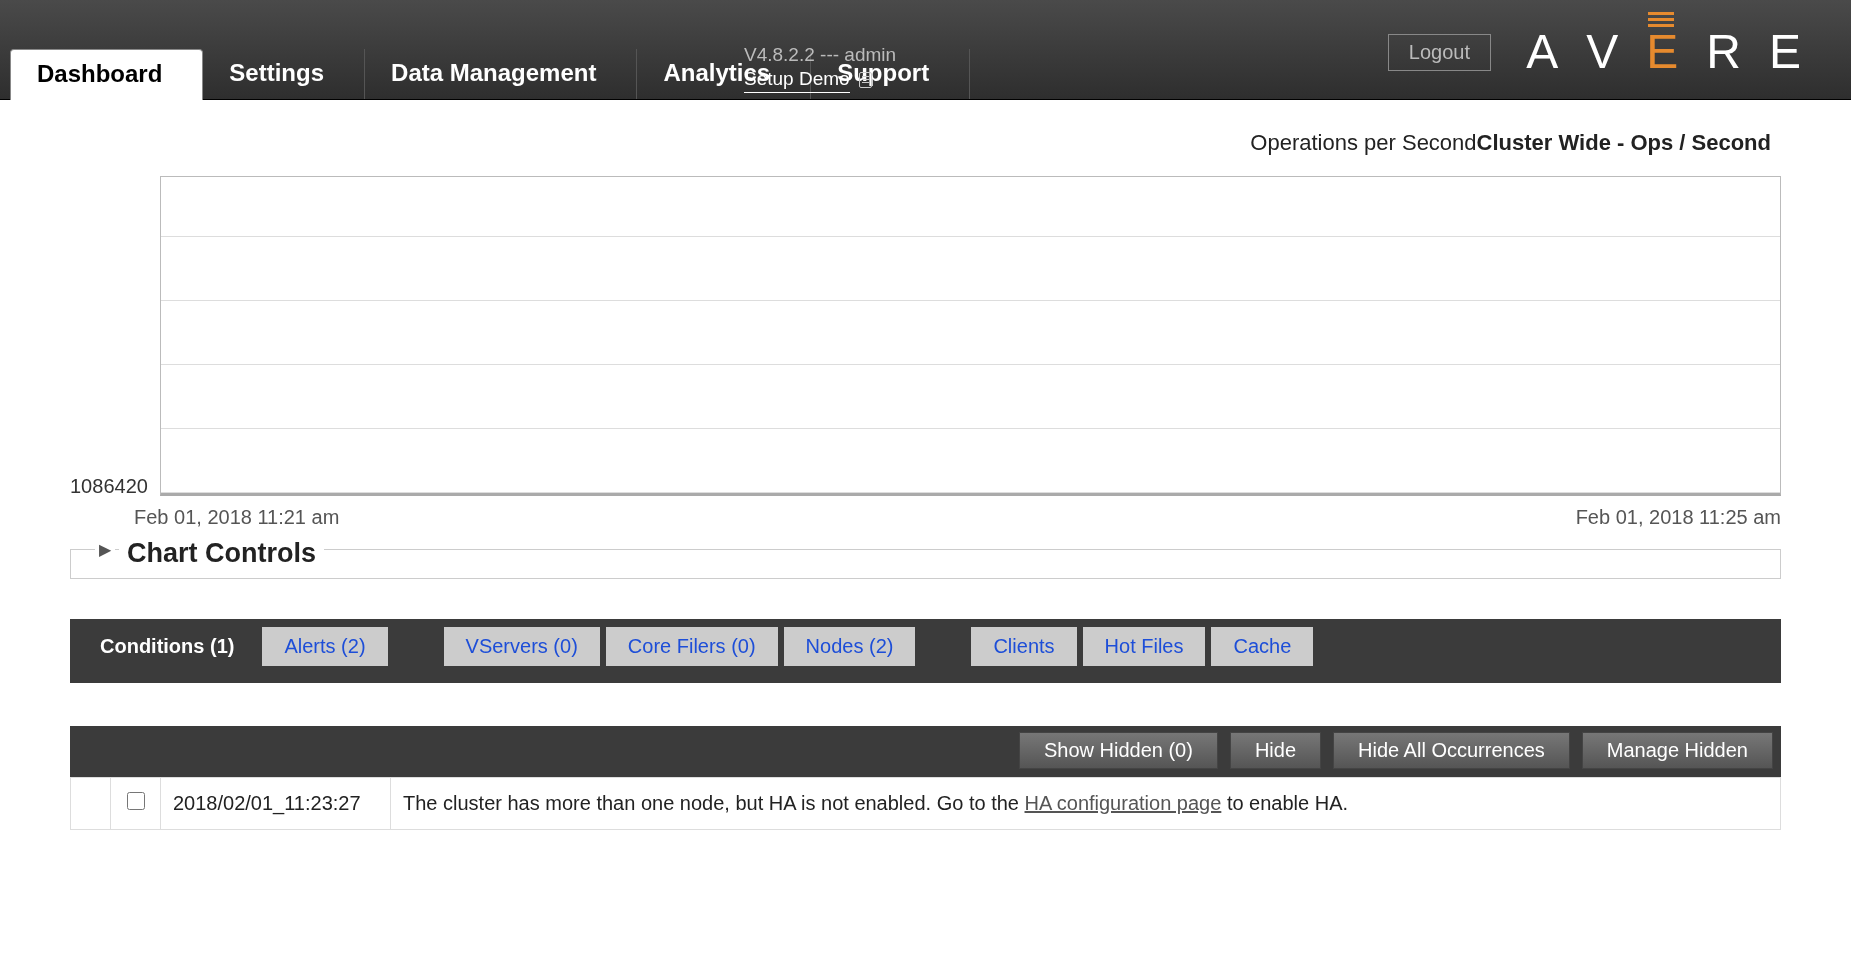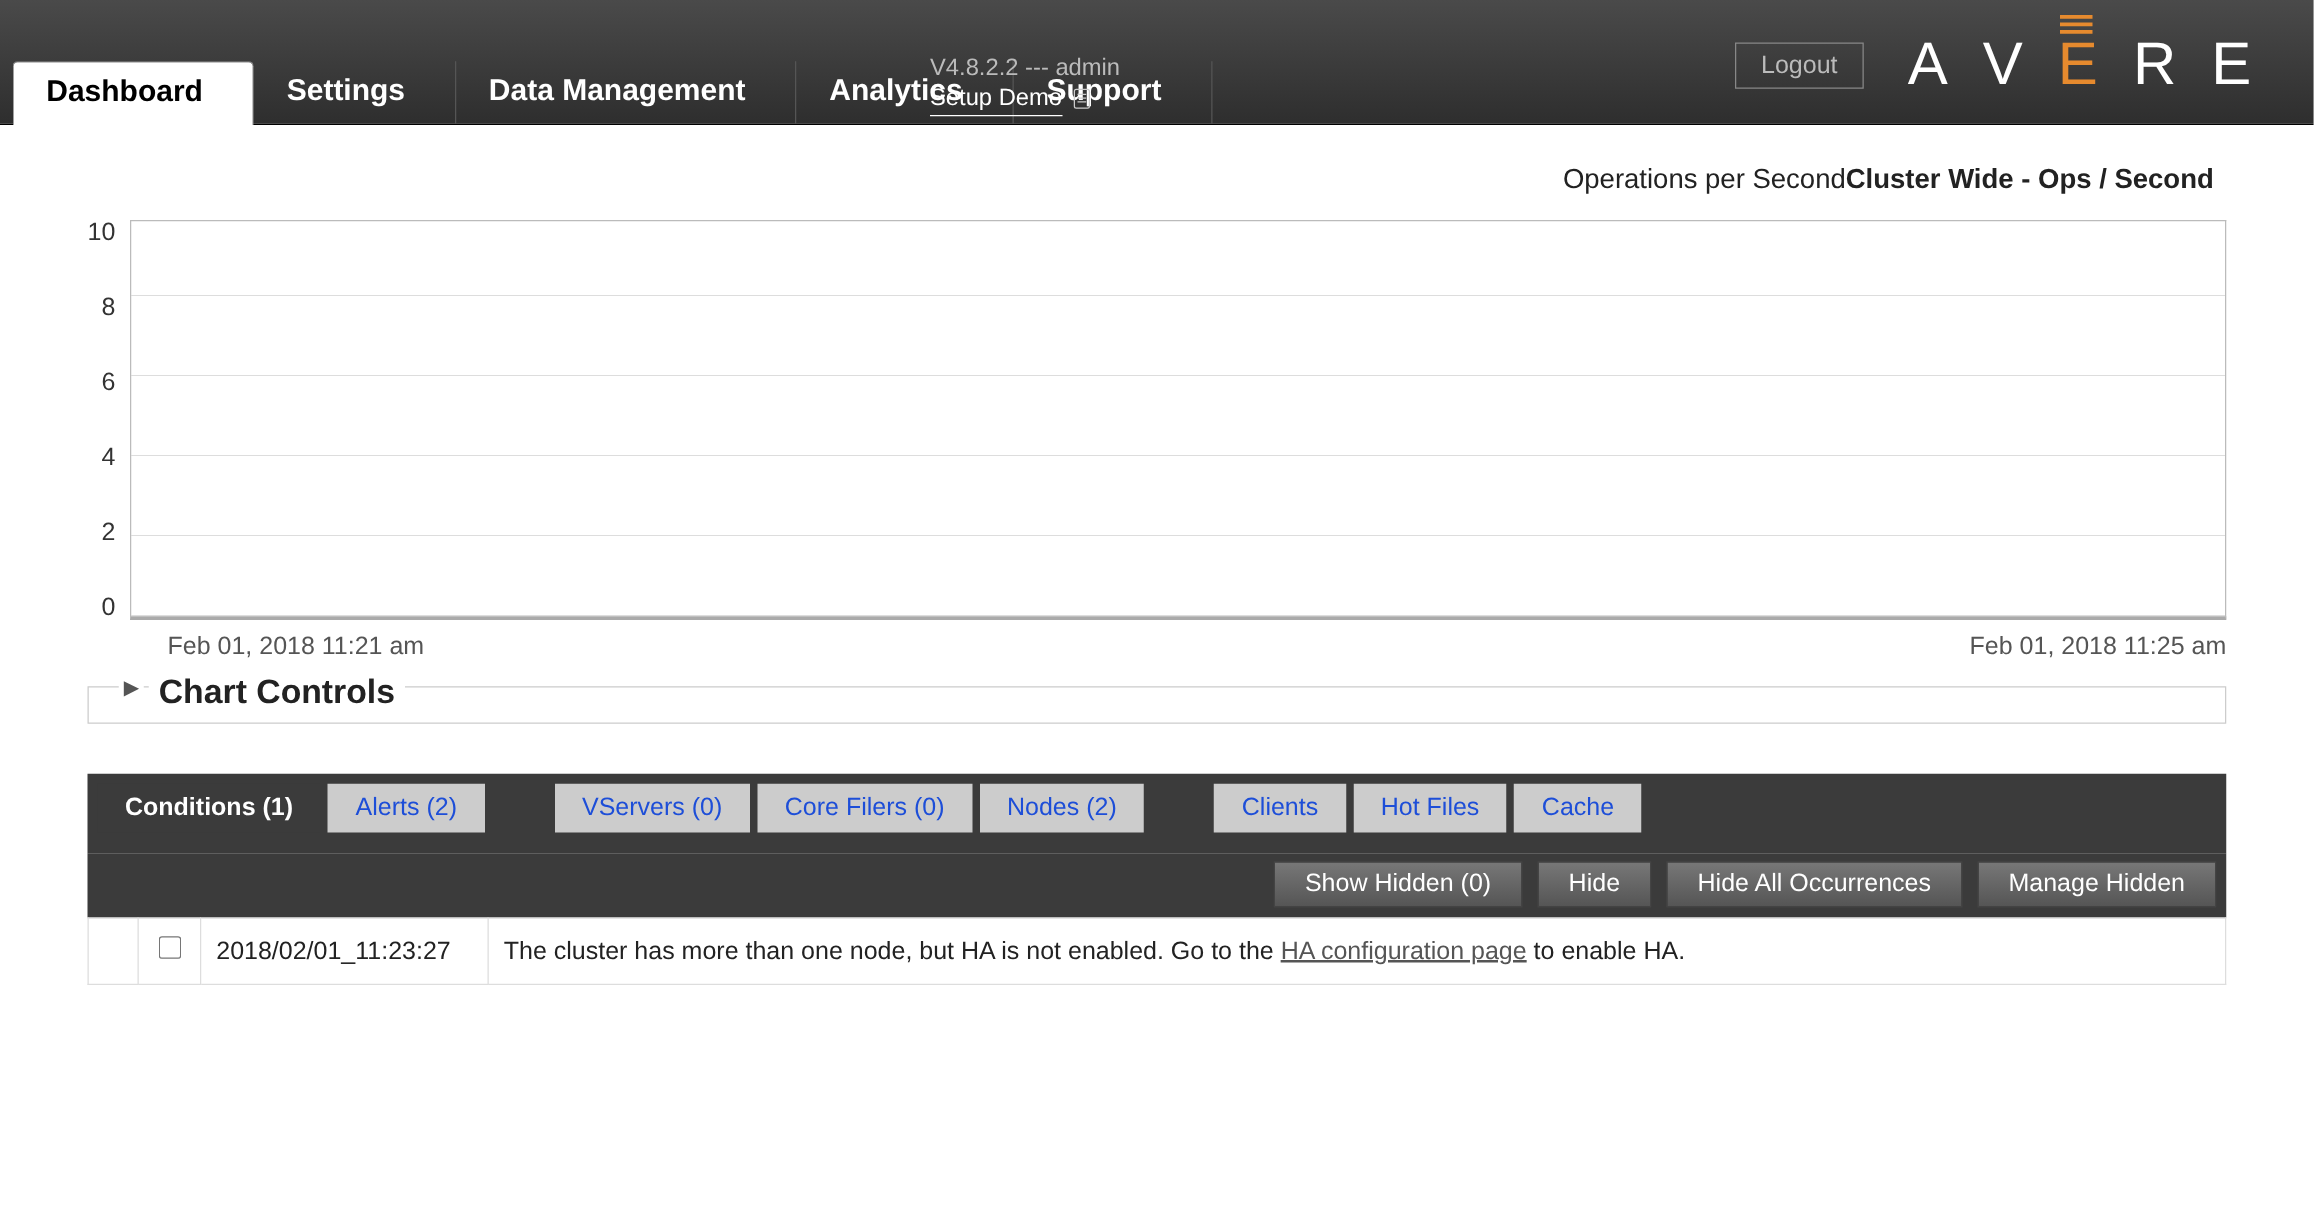--- a/index.html
+++ b/index.html
@@ -79,21 +79,21 @@
 .logo .e-wrap .bars {
   position: absolute; top:-12px; left: 2px; display:flex; flex-direction:column; gap:3px;
 }
 .logo .e-wrap .bars span { width:26px; height:3px; background:#e68a2e; display:block;}
 .logo .e { color:#e68a2e; }
 .main { padding: 30px 70px 40px 70px; }
 .chart-header { display:flex; justify-content:flex-end; margin-bottom:20px;}
 .chart-title { font-size:22px; }
 .chart-subtitle { font-size:22px; font-weight:bold; margin-right: 10px;}
 .chart-area { display:flex; }
-.y-axis { display:flex; flex-direction:column; justify-content:space-between; align-items:flex-end; height:320px; padding-right:12px; font-size:20px; color:#333; padding-top:-10px;}
+.y-axis { display:flex; flex-direction:row; justify-content:space-between; align-items:flex-end; height:320px; padding-right:12px; font-size:20px; color:#333; padding-top:-10px;}
 .y-axis span{line-height:1;}
 .plot {
   flex:1; height:320px; border:1px solid #bbb;
   background: repeating-linear-gradient(to top, #ddd 0, #ddd 1px, transparent 1px, transparent 64px);
   border-bottom: 3px solid #aaa;
 }
 .x-axis { display:flex; justify-content:space-between; margin-left:64px; margin-top:10px; font-size:20px; color:#555;}
 .chart-controls {
   margin-top:20px; border:1px solid #ccc; padding:6px 0 6px 0; position:relative;
 }
@@ -103,21 +103,21 @@
 .cc-arrow { position:absolute; top:-10px; left:24px; background:#fff; padding:0 4px; font-size:16px; color:#555;}
 .lower { margin-top:40px; }
 .tabbar { background:#3b3b3b; padding:8px 8px 17px 8px; display:flex; gap:8px; align-items:flex-start;}
 .tabbar .group { display:flex; gap:6px; }
 .tabbar .spacer { width:40px; }
 .subtab {
   background:#ccc; color:#1d4ed8; padding:8px 22px; font-size:20px; cursor:pointer; border:none;
 }
 .subtab.active { background:#3b3b3b; color:#fff; font-weight:bold; }
 .tabbar-row2 {
-  background:#3b3b3b; padding:6px 8px 8px 8px; display:flex; justify-content:flex-end; gap:12px;
+  background:#3b3b3b; padding:6px 8px 8px 8px; display:flex; justify-content:flex-end; gap:12px;margin-top:43px;
 }
 .action-btn {
   background:linear-gradient(#777,#555); color:#fff; border:1px solid #444; padding:6px 24px; font-size:20px; cursor:pointer;
 }
 .cond-table { width:100%; border-collapse:collapse; border:1px solid #ccc; }
 .cond-table td { border:1px solid #ddd; padding:14px 12px; font-size:20px; vertical-align:middle;}
 .cond-table td.cb { width:40px; text-align:center;}
 .cond-table td.cb2 { width:50px; text-align:center;}
 .cond-table td.ts { width:230px;}
 .cond-table input[type=checkbox]{ width:18px; height:18px; }

